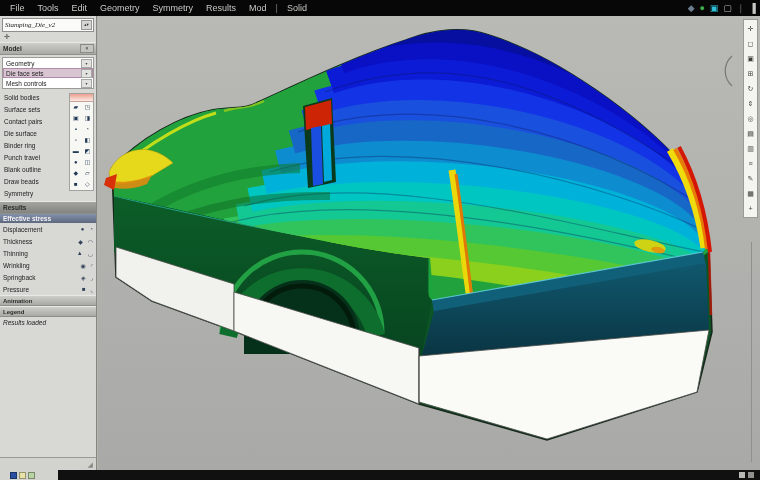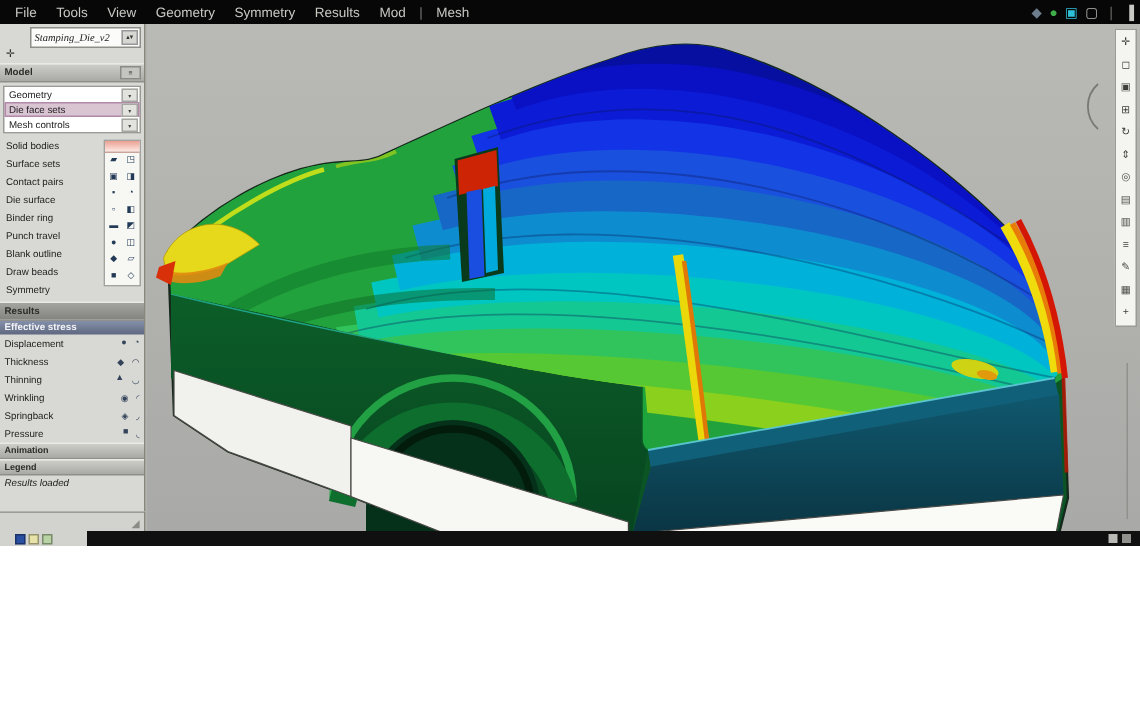--- a/index.html
+++ b/index.html
@@ -1,29 +1,29 @@
 <!DOCTYPE html>
 <html><head>
 <meta charset="utf-8">
 <style>
   html,body{margin:0;padding:0;}
-  .screen{position:relative;width:760px;height:364px;overflow:hidden;
+  .screen{position:relative;width:760px;height:480px;overflow:hidden;
     font-family:"Liberation Sans",sans-serif;background:#b3b3af;}
   
   .menubar{position:absolute;top:0;left:0;width:760px;height:16px;background:#070707;
     display:flex;align-items:center;justify-content:space-between;padding:0 4px;box-sizing:border-box;}
   .menus{display:flex;gap:1px;align-items:center;}
   .menu-item{color:#c8c8c4;font-size:9px;padding:1px 6px;white-space:nowrap;}
   .menu-item.sep{color:#787874;padding:1px 2px;}
   .mb-icons{display:flex;gap:5px;align-items:center;}
   .mb-icon{font-size:9px;line-height:11px;}
   
   .left-panel{position:absolute;top:16px;left:0;width:97px;bottom:23px;background:#d8d8d4;
     border-right:1px solid #87877f;box-sizing:border-box;overflow:hidden;}
-  .combo{margin:2px 2px 1px 20px;height:12px;background:#fbfbf9;border:1px solid #8e8e8a;position:relative;}
+  .combo{margin:2px 2px 1px 2px;height:12px;background:#fbfbf9;border:1px solid #8e8e8a;position:relative;}
   .combo input{position:absolute;inset:0;border:none;background:transparent;font-size:7px;
     font-style:italic;font-family:"Liberation Serif",serif;color:#222;padding:0 10px 0 2px;width:100%;box-sizing:border-box;}
   .combo-btn{position:absolute;right:1px;top:1px;width:9px;height:8px;background:#d6d6d2;
     border:1px solid #97979a;font-size:4.5px;line-height:8px;text-align:center;color:#333;}
   .add-glyph{display:block;font-size:7px;color:#333;margin:0 0 1px 4px;height:8px;line-height:8px;}
   .sec-h{height:11px;background:linear-gradient(#cecec9,#a9a9a5);border-top:1px solid #e9e9e5;
     border-bottom:1px solid #8e8e8a;display:flex;align-items:center;font-size:6.5px;font-weight:bold;
     color:#2c2c2a;padding:0 3px;position:relative;}
   .sec-h .btn{position:absolute;right:2px;top:1px;width:12px;height:7px;background:#c4c4c0;
     border:1px solid #8a8a86;font-size:4.5px;line-height:7px;text-align:center;color:#333;}
@@ -68,27 +68,27 @@
 </head>
 <body>
 
 <div class="screen">
 
   <div class="menubar">
     <div class="menus">
 
     <span class="menu-item">File</span>
         <span class="menu-item">Tools</span>
-        <span class="menu-item">View</span>
+        <span class="menu-item">Edit</span>
         <span class="menu-item">Geometry</span>
         <span class="menu-item">Symmetry</span>
         <span class="menu-item">Results</span>
         <span class="menu-item">Mod</span>
         <span class="menu-item sep">|</span>
-        <span class="menu-item">Mesh</span>
+        <span class="menu-item">Solid</span>
       </div>
     <div class="mb-icons">
 
     <span class="mb-icon" style="color: rgb(109, 125, 141);">◆</span>
         <span class="mb-icon" style="color: rgb(63, 174, 74);">●</span>
         <span class="mb-icon" style="color: rgb(46, 192, 216);">▣</span>
         <span class="mb-icon" style="color: rgb(185, 185, 181);">▢</span>
         <span class="mb-icon" style="color: rgb(106, 106, 102);">❘</span>
         <span class="mb-icon" style="color: rgb(200, 200, 196);">▐</span>
       </div>

